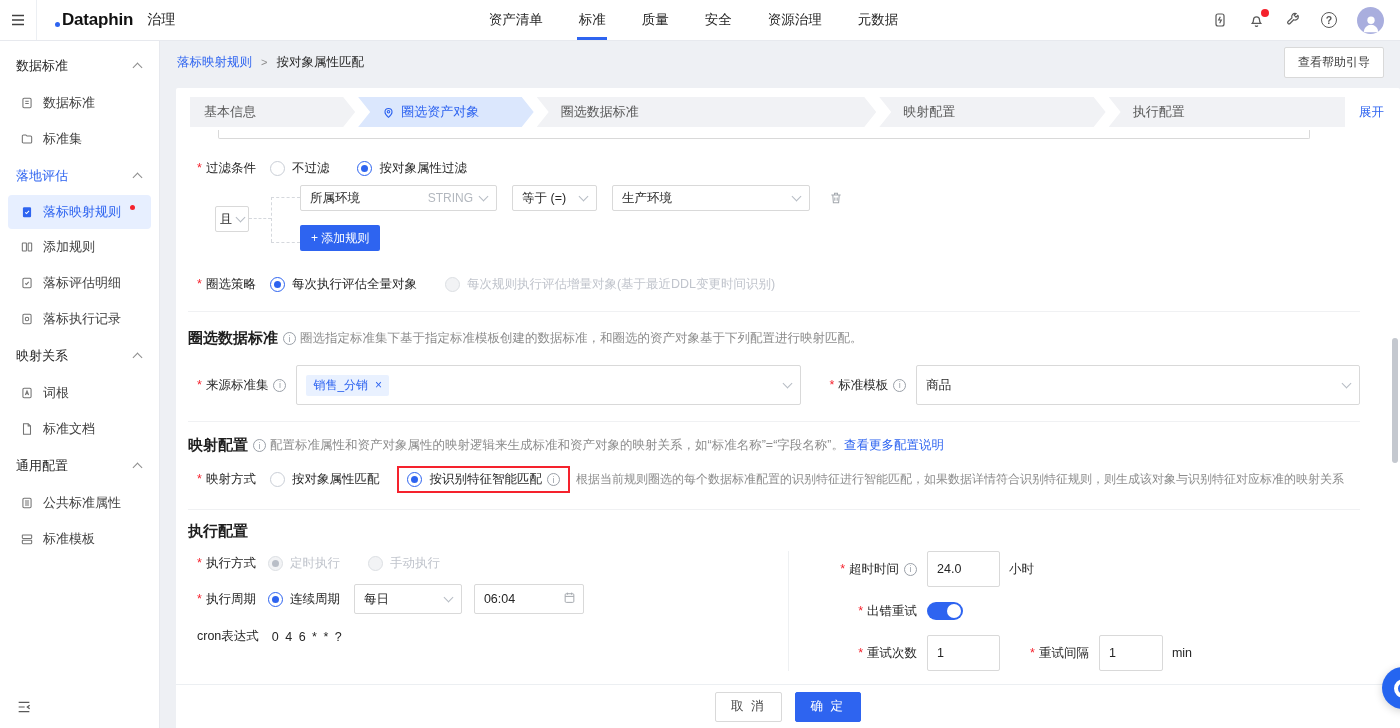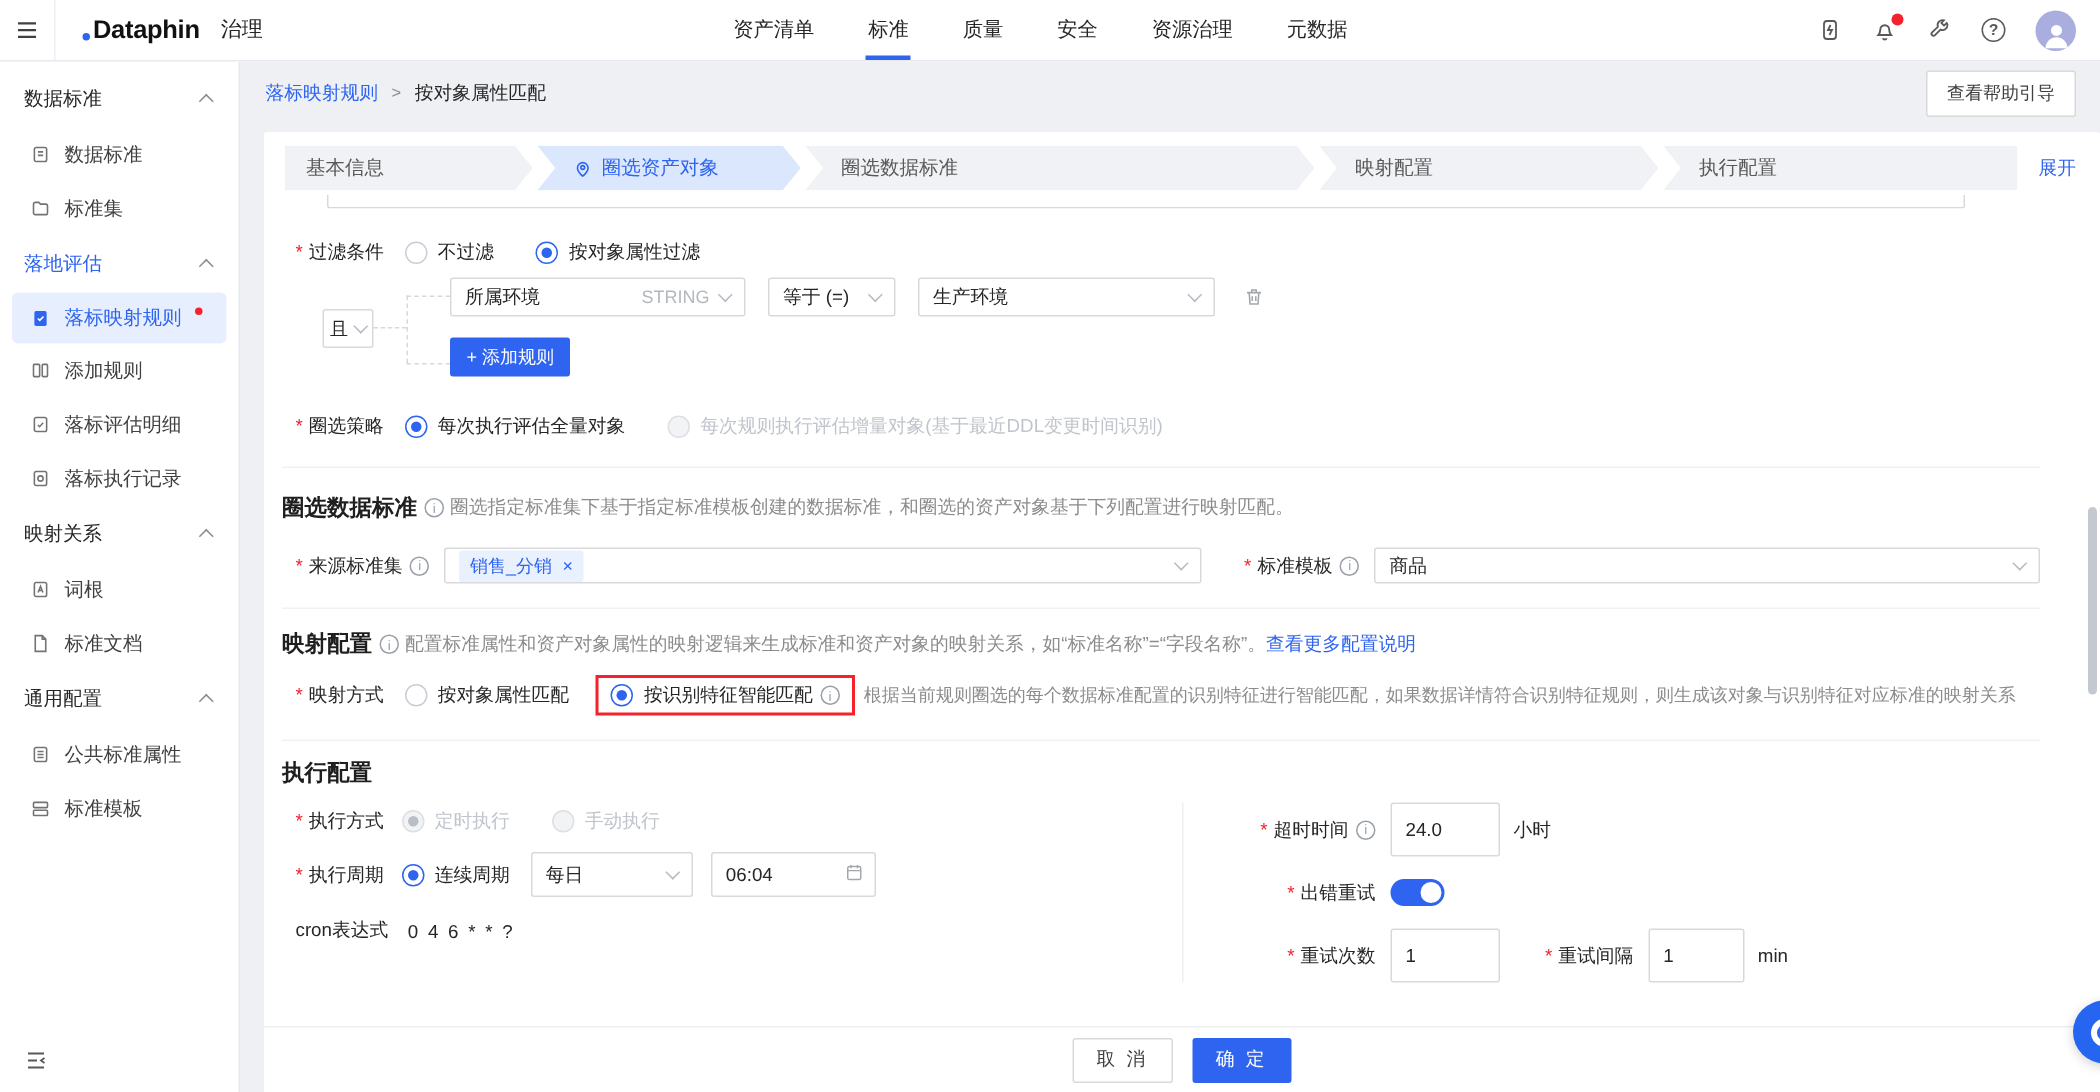--- a/index.html
+++ b/index.html
@@ -114,21 +114,21 @@
   .add-rule-btn { position:absolute; left:85px; top:40px; height:26px; background:#2e64f0; color:#fff;
     border:none; border-radius:2px; font-size:12px; padding:0 11px; cursor:pointer; font-family:inherit; }
 
   
   .section { border-top:1px solid #f0f1f3; }
   .sec-head { display:flex; align-items:center; }
   .sec-title { font-size:15px; font-weight:bold; color:#1f1f1f; white-space:nowrap; }
   .sec-desc { font-size:12.5px; color:#8c8c8c; margin-left:4px; white-space:nowrap; overflow:hidden; }
   .blue-link { color:#2e64f0; cursor:pointer; white-space:nowrap; }
 
-  .sel-lg { height:24px; }
+  .sel-lg { height:40px; }
   .tag { background:#e9f1ff; color:#2e64f0; border-radius:2px; padding:2px 7px; font-size:12px;
     display:inline-flex; align-items:center; gap:7px; }
   .tag-x { cursor:pointer; font-style:normal; }
   .tag-x::before { content:"×"; }
 
   .hl-red { display:inline-flex; align-items:center; border:2px solid #f5222d; padding:3px 8px; margin-left:18px; }
   .map-hint { color:#8c8c8c; font-size:12px; margin-left:6px; white-space:nowrap; overflow:hidden; }
 
   
   .exec-cols { display:flex; margin-top:10px; }

